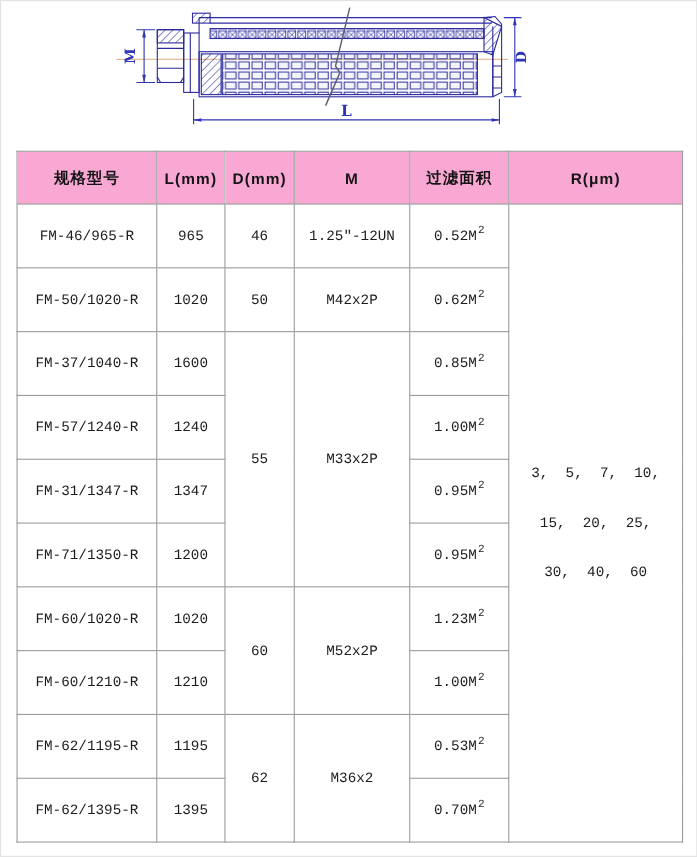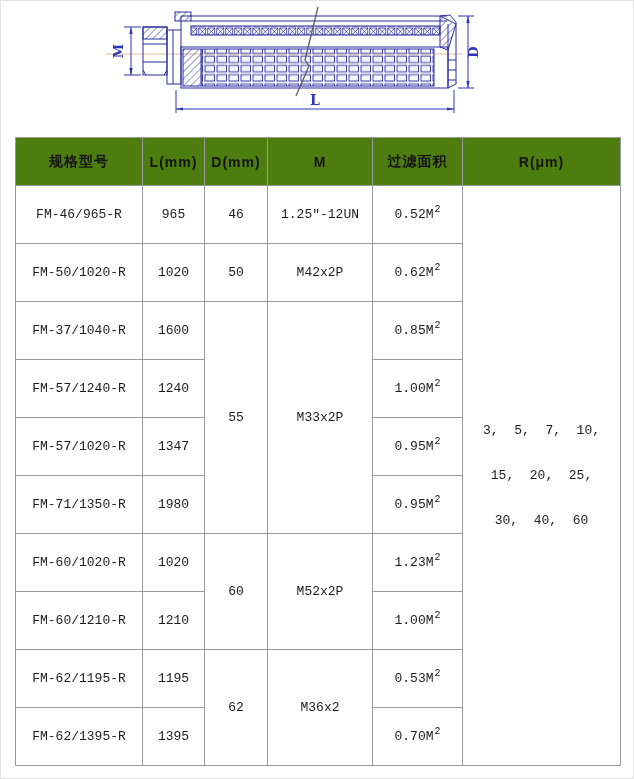--- a/index.html
+++ b/index.html
@@ -29,21 +29,21 @@
   }
   table.spec th, table.spec td {
     border:1px solid #9b9b9b;
     text-align:center;
     vertical-align:middle;
     padding:0;
     overflow:hidden;
   }
   table.spec th {
     height:47px;
-    background:#4d7c0f;
+    background:#f9a8d4;
     font:bold 14px "Liberation Sans", sans-serif;
     color:#141414;
     letter-spacing:1px;
   }
   table.spec td {
     height:57px;
     font:13px "Liberation Mono","DejaVu Sans Mono", monospace;
     color:#1c1c1c;
     background:#ffffff;
   }
@@ -197,28 +197,28 @@
     <td class="white"><span>0.85M</span><span class="sup">2</span></td>
   </tr>
 
   <tr>
     <td class="blue">FM-57/1240-R</td>
     <td class="blue">1240</td>
     <td class="blue"><span>1.00M</span><span class="sup">2</span></td>
   </tr>
 
   <tr>
-    <td class="white">FM-57/1020-R</td>
+    <td class="white">FM-31/1347-R</td>
     <td class="white">1347</td>
     <td class="white"><span>0.95M</span><span class="sup">2</span></td>
   </tr>
 
   <tr>
     <td class="blue">FM-71/1350-R</td>
-    <td class="blue">1980</td>
+    <td class="blue">1200</td>
     <td class="blue"><span>0.95M</span><span class="sup">2</span></td>
   </tr>
 
   <tr>
     <td class="white">FM-60/1020-R</td>
     <td class="white">1020</td>
     <td class="white" rowspan="2">60</td>
     <td class="white" rowspan="2">M52x2P</td>
     <td class="white"><span>1.23M</span><span class="sup">2</span></td>
   </tr>

